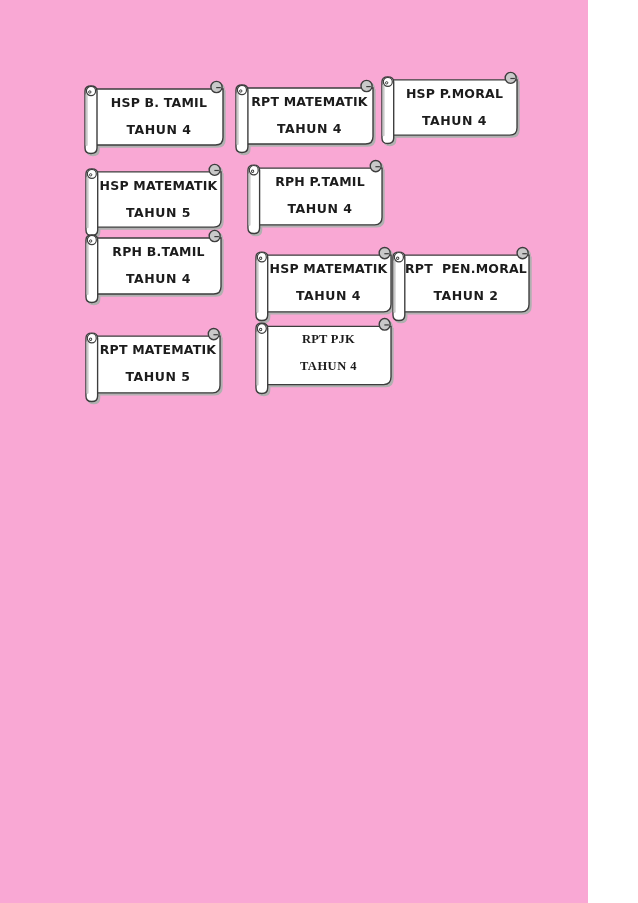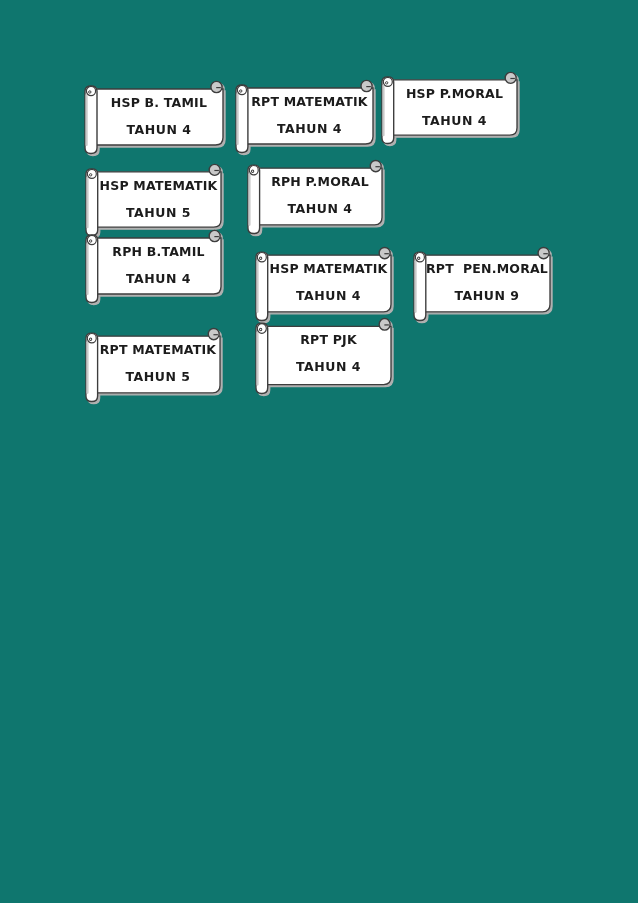--- a/index.html
+++ b/index.html
@@ -1,21 +1,21 @@
 <!DOCTYPE html>
 <html><head>
 <meta charset="utf-8">
 <style>
   * { margin: 0; padding: 0; box-sizing: border-box; }
   html, body { background: #ffffff; }
   .page {
     position: relative;
-    width: 638px;
+    width: 588px;
     height: 903px;
-    background: #0f766e;
+    background: #f9a8d4;
     overflow: hidden;
     font-family: "DejaVu Sans", sans-serif;
   }
   .scroll-banner { position: absolute; }
   .scroll-shape {
     position: absolute;
     inset: 0;
     width: 100%;
     height: 100%;
     filter: drop-shadow(2px 2.4px 0 #b0b0b0);
@@ -129,21 +129,21 @@
 
       <path class="roll" d="M 2 12 Q 2 7 8 7 Q 14 7 14 12 V 69 Q 14 74.5 8 74.5 Q 2 74.5 2 69 Z"></path>
       <path class="roll-shade" d="M 3.6 16 V 66"></path>
       <circle class="roll-curl" cx="8" cy="12" r="4.6"></circle>
       <circle class="roll-curl-dot" cx="6.8" cy="13" r="1.2"></circle>
 
       <circle class="top-curl" cx="133.5" cy="8" r="5.6"></circle>
       <path class="top-curl-line" d="M 133.2 8.6 h 4.6"></path>
     </svg>
     <div class="banner-text">
-      <div class="banner-title">RPH P.MORAL</div>
+      <div class="banner-title">RPH P.TAMIL</div>
       <div class="banner-year">TAHUN 4</div>
     </div>
   </div>
       <div class="scroll-banner" style="left: 84px; top: 228px; width: 138px; height: 76px;">
     <svg class="scroll-shape" viewBox="0 0 141 76" preserveAspectRatio="none" aria-hidden="true">
 
       <path class="panel" d="M 8 10 H 140 V 58.5 Q 140 66 132.5 66 H 8 Z"></path>
 
       <path class="roll" d="M 2 12 Q 2 7 8 7 Q 14 7 14 12 V 69 Q 14 74.5 8 74.5 Q 2 74.5 2 69 Z"></path>
       <path class="roll-shade" d="M 3.6 16 V 66"></path>
@@ -169,57 +169,57 @@
       <circle class="roll-curl-dot" cx="6.8" cy="13" r="1.2"></circle>
 
       <circle class="top-curl" cx="133.5" cy="8" r="5.6"></circle>
       <path class="top-curl-line" d="M 133.2 8.6 h 4.6"></path>
     </svg>
     <div class="banner-text">
       <div class="banner-title">HSP MATEMATIK</div>
       <div class="banner-year">TAHUN 4</div>
     </div>
   </div>
-      <div class="scroll-banner" style="left: 412px; top: 245px; width: 139px; height: 77px;">
+      <div class="scroll-banner" style="left: 391px; top: 245px; width: 139px; height: 77px;">
     <svg class="scroll-shape" viewBox="0 0 141 76" preserveAspectRatio="none" aria-hidden="true">
 
       <path class="panel" d="M 8 10 H 140 V 58.5 Q 140 66 132.5 66 H 8 Z"></path>
 
       <path class="roll" d="M 2 12 Q 2 7 8 7 Q 14 7 14 12 V 69 Q 14 74.5 8 74.5 Q 2 74.5 2 69 Z"></path>
       <path class="roll-shade" d="M 3.6 16 V 66"></path>
       <circle class="roll-curl" cx="8" cy="12" r="4.6"></circle>
       <circle class="roll-curl-dot" cx="6.8" cy="13" r="1.2"></circle>
 
       <circle class="top-curl" cx="133.5" cy="8" r="5.6"></circle>
       <path class="top-curl-line" d="M 133.2 8.6 h 4.6"></path>
     </svg>
     <div class="banner-text">
       <div class="banner-title">RPT  PEN.MORAL</div>
-      <div class="banner-year">TAHUN 9</div>
+      <div class="banner-year">TAHUN 2</div>
     </div>
   </div>
       <div class="scroll-banner" style="left: 84px; top: 326px; width: 137px; height: 77px;">
     <svg class="scroll-shape" viewBox="0 0 141 76" preserveAspectRatio="none" aria-hidden="true">
 
       <path class="panel" d="M 8 10 H 140 V 58.5 Q 140 66 132.5 66 H 8 Z"></path>
 
       <path class="roll" d="M 2 12 Q 2 7 8 7 Q 14 7 14 12 V 69 Q 14 74.5 8 74.5 Q 2 74.5 2 69 Z"></path>
       <path class="roll-shade" d="M 3.6 16 V 66"></path>
       <circle class="roll-curl" cx="8" cy="12" r="4.6"></circle>
       <circle class="roll-curl-dot" cx="6.8" cy="13" r="1.2"></circle>
 
       <circle class="top-curl" cx="133.5" cy="8" r="5.6"></circle>
       <path class="top-curl-line" d="M 133.2 8.6 h 4.6"></path>
     </svg>
     <div class="banner-text">
       <div class="banner-title">RPT MATEMATIK</div>
       <div class="banner-year">TAHUN 5</div>
     </div>
   </div>
-      <div class="scroll-banner" style="left: 254px; top: 316px; width: 138px; height: 79px;">
+      <div class="scroll-banner" style="left: 254px; top: 316px; width: 138px; height: 79px; font-family: Liberation Serif, serif;">
     <svg class="scroll-shape" viewBox="0 0 141 76" preserveAspectRatio="none" aria-hidden="true">
 
       <path class="panel" d="M 8 10 H 140 V 58.5 Q 140 66 132.5 66 H 8 Z"></path>
 
       <path class="roll" d="M 2 12 Q 2 7 8 7 Q 14 7 14 12 V 69 Q 14 74.5 8 74.5 Q 2 74.5 2 69 Z"></path>
       <path class="roll-shade" d="M 3.6 16 V 66"></path>
       <circle class="roll-curl" cx="8" cy="12" r="4.6"></circle>
       <circle class="roll-curl-dot" cx="6.8" cy="13" r="1.2"></circle>
 
       <circle class="top-curl" cx="133.5" cy="8" r="5.6"></circle>

